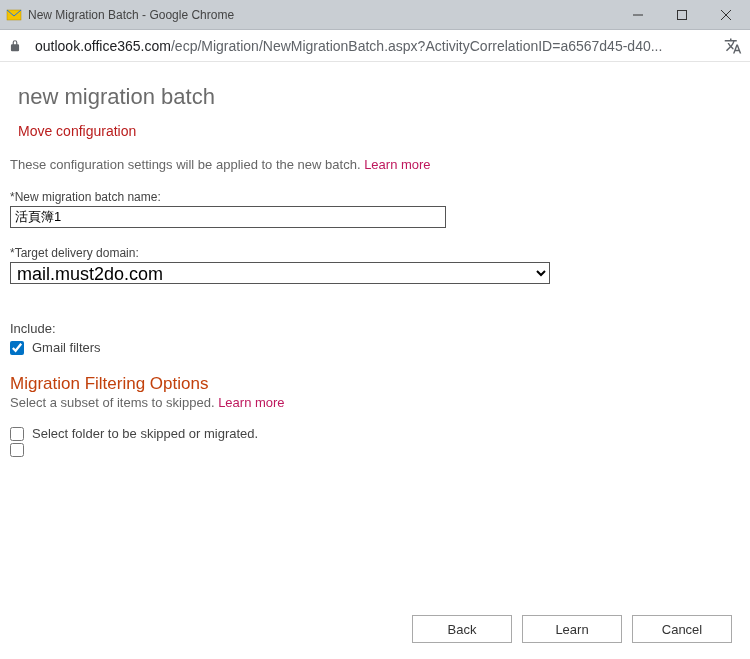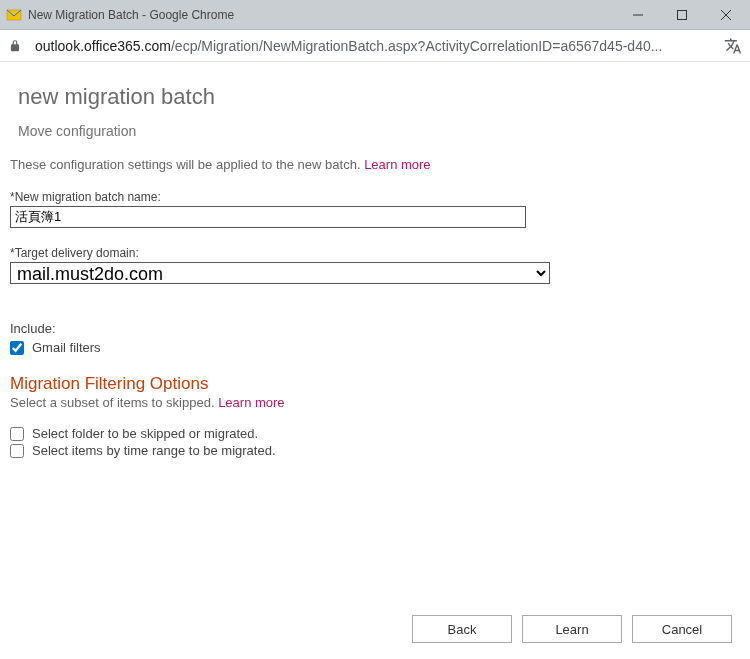--- a/index.html
+++ b/index.html
@@ -79,37 +79,37 @@
       overflow: hidden;
     }
     .page-title {
       font-size: 22px;
       font-weight: 300;
       color: #6b6b6b;
       margin: 10px 0 4px 8px;
     }
     .page-subtitle {
       font-size: 14px;
-      color: #737373;
+      color: #b91c1c;
       margin: 13px 0 18px 8px;
     }
     .desc {
       font-size: 13px;
       color: #666;
       margin-bottom: 18px;
     }
     .link { color: #be185d; cursor: pointer; }
     .field-label {
       font-size: 12px;
       color: #444;
       margin-bottom: 2px;
       display: block;
     }
     .text-input {
-      width: 516px;
+      width: 436px;
       height: 22px;
       border: 1px solid #555;
       font-size: 13px;
       padding: 0 4px;
       margin-bottom: 18px;
       font-family: inherit;
     }
     .select-input {
       width: 540px;
       height: 22px;
@@ -249,21 +249,20 @@
     <span>Select a subset of items to skipped.</span>
     <span class="link">Learn more</span>
   </div>
 
   <div class="check-row">
     <input type="checkbox" id="cb-folder" style="">
     <label for="cb-folder">Select folder to be skipped or migrated.</label>
   </div>
   <div class="check-row">
     <input type="checkbox" id="cb-time" style="">
-    <label for="cb-time">Select items by time range to be migrated.</label>
   </div>
 </div>
 
 <div class="footer">
   <button class="btn">Back</button>
   <button class="btn">Learn</button>
   <button class="btn">Cancel</button>
 </div>
 
 </body></html>

